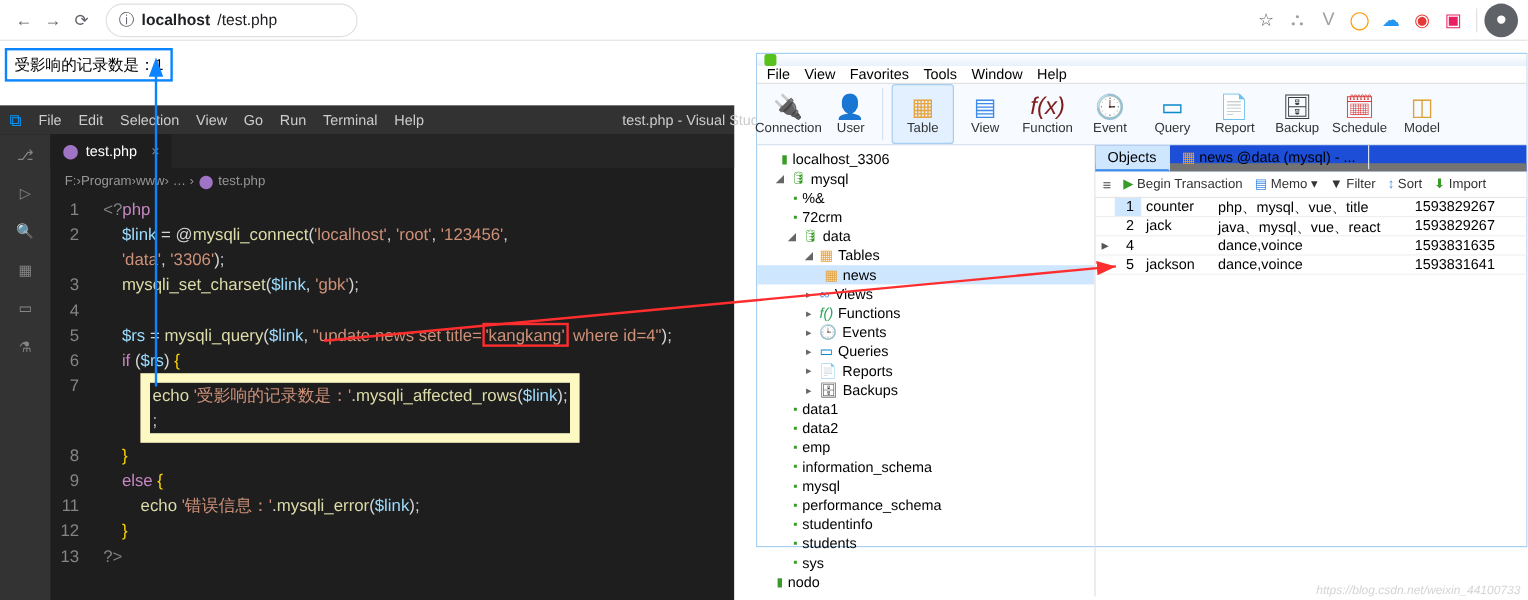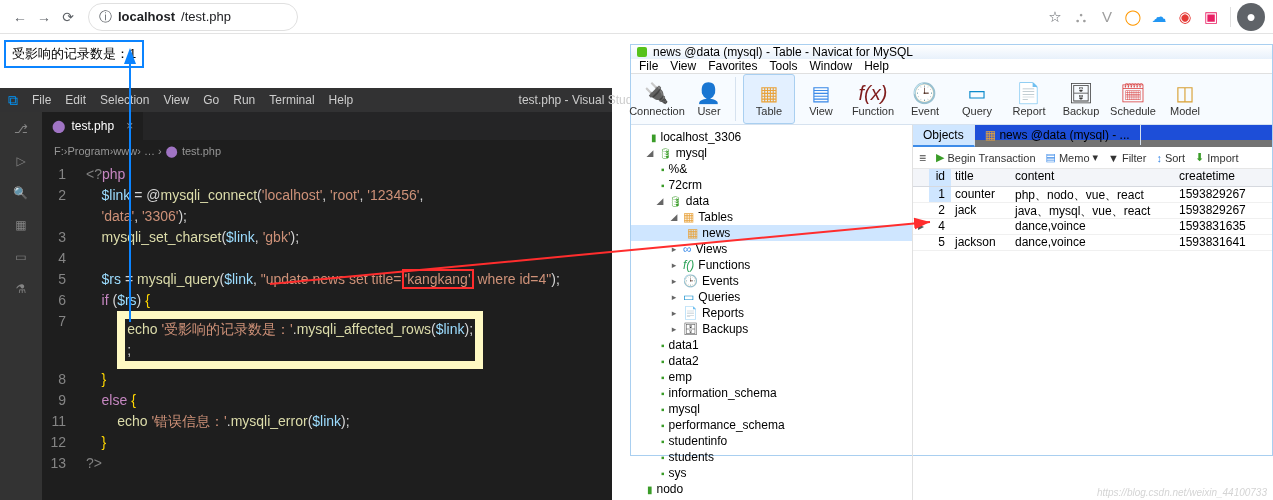--- a/index.html
+++ b/index.html
@@ -213,21 +213,20 @@
         </div>
       </div>
     </div>
   </div>
 
   <div class="white-gap"></div>
 
   <div class="navicat">
     <div class="nav-title">
       <span class="dot"></span>
-      <span>news @data (mysql) - Table - Navicat for MySQL</span>
     </div>
     <div class="nav-menu">
       <span>File</span>
       <span>View</span>
       <span>Favorites</span>
       <span>Tools</span>
       <span>Window</span>
       <span>Help</span>
     </div>
     <div class="nav-tools">
@@ -401,32 +400,25 @@
           <span class="gtool">
               <span style="color:#3d8be8">↕</span>
               <span>Sort</span>
             </span>
           <span class="gtool">
               <span style="color:#3a9c28">⬇</span>
               <span>Import</span>
             </span>
         </div>
         <div class="grid">
-          <div class="grow hdr">
-            <div class="cell c0"></div>
-            <div class="cell c1 selhdr">id</div>
-            <div class="cell c2">title</div>
-            <div class="cell c3">content</div>
-            <div class="cell c4">createtime</div>
-          </div>
           <div class="grow">
               <div class="cell c0"></div>
               <div class="cell c1 selhdr">1</div>
               <div class="cell c2">counter</div>
-              <div class="cell c3">php、nodo、vue、react</div>
+              <div class="cell c3">php、mysql、vue、title</div>
               <div class="cell c4">1593829267</div>
             </div>
           <div class="grow">
               <div class="cell c0"></div>
               <div class="cell c1">2</div>
               <div class="cell c2">jack</div>
               <div class="cell c3">java、mysql、vue、react</div>
               <div class="cell c4">1593829267</div>
             </div>
           <div class="grow">

